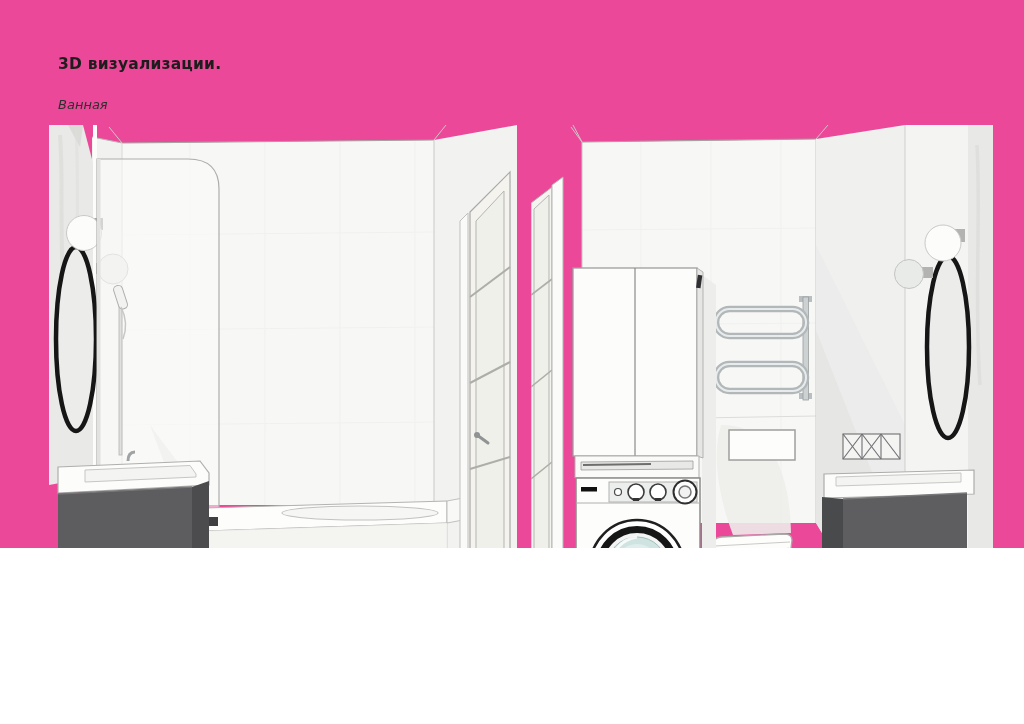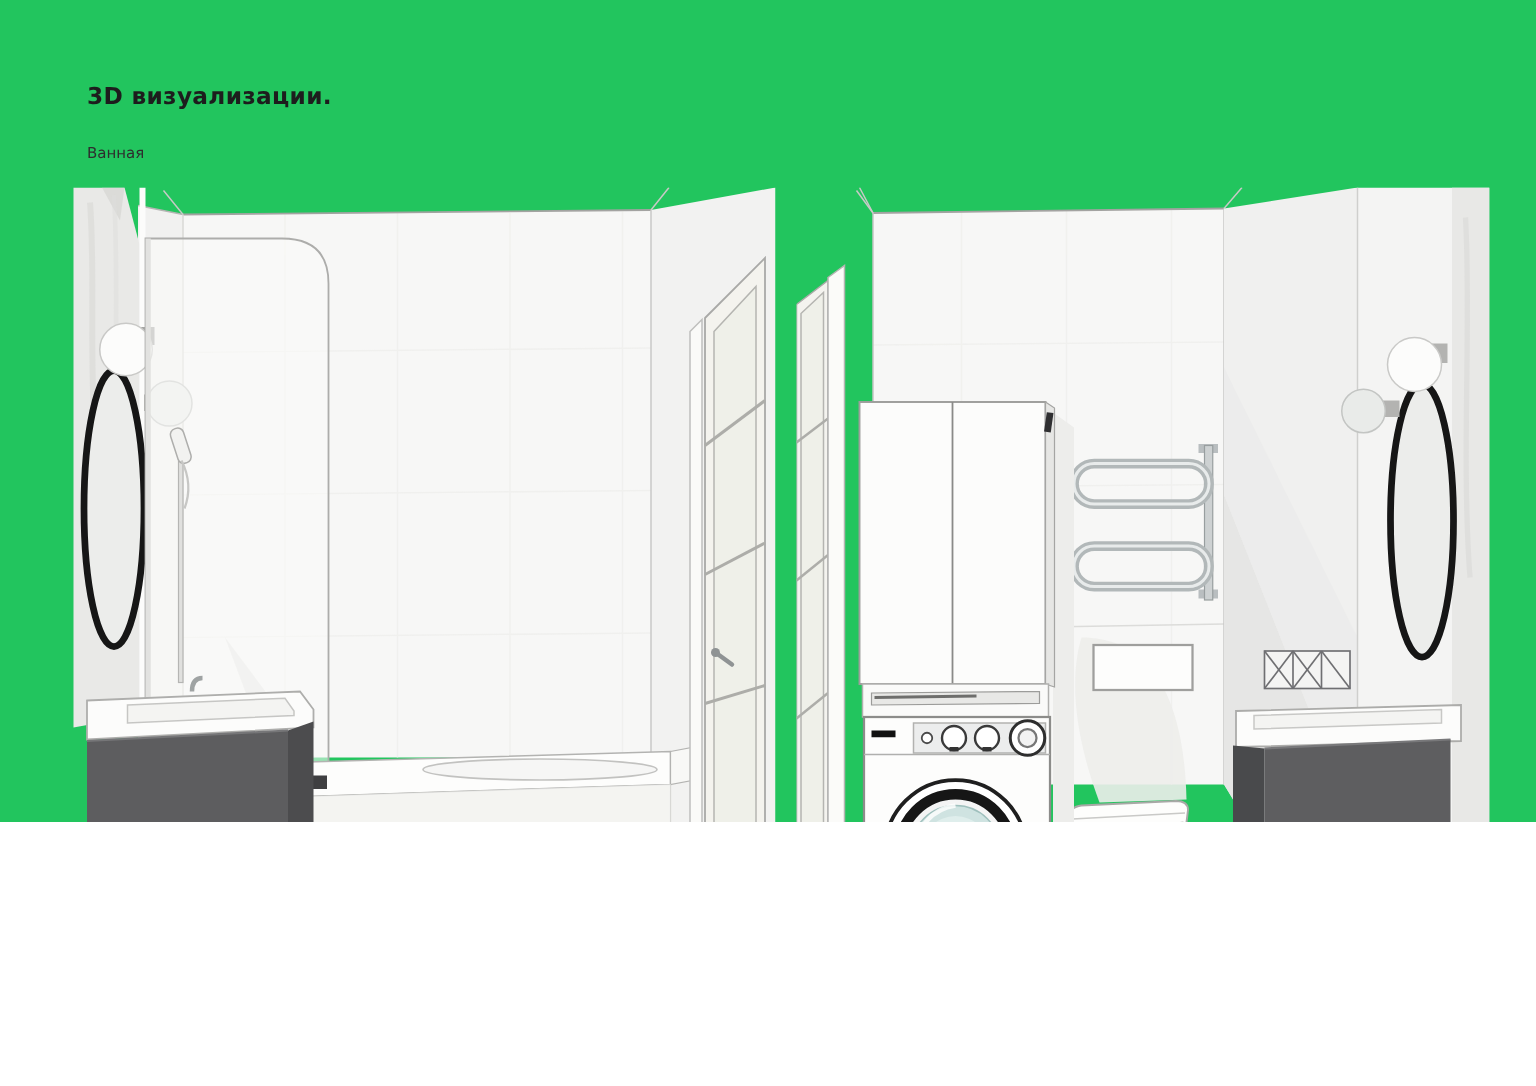--- a/index.html
+++ b/index.html
@@ -1,19 +1,19 @@
 <!DOCTYPE html>
 <html><head>
 <meta charset="utf-8">
 <style>
   html,body{margin:0;padding:0;background:#fff;}
-  .page{position:relative;width:1024px;height:548px;background:#22c55e;overflow:hidden;
+  .page{position:relative;width:1024px;height:548px;background:#ec4899;overflow:hidden;
         font-family:"DejaVu Sans","Liberation Sans",sans-serif;}
   .title{position:absolute;left:58px;top:55px;font-size:15.5px;font-weight:bold;color:#1d1d1d;letter-spacing:.2px;}
-  .subtitle{position:absolute;left:58px;top:97px;font-size:10px;color:#2e2e2e;}
+  .subtitle{position:absolute;left:58px;top:97px;font-size:13px;font-style:italic;color:#2e2e2e;}
   svg.render{position:absolute;display:block;}
   .r-left{left:30px;top:125px;}
   .r-right{left:531px;top:125px;}
 </style>
 </head>
 <body>
 
 <div class="page">
 
   <div class="title">3D визуализации.</div>

